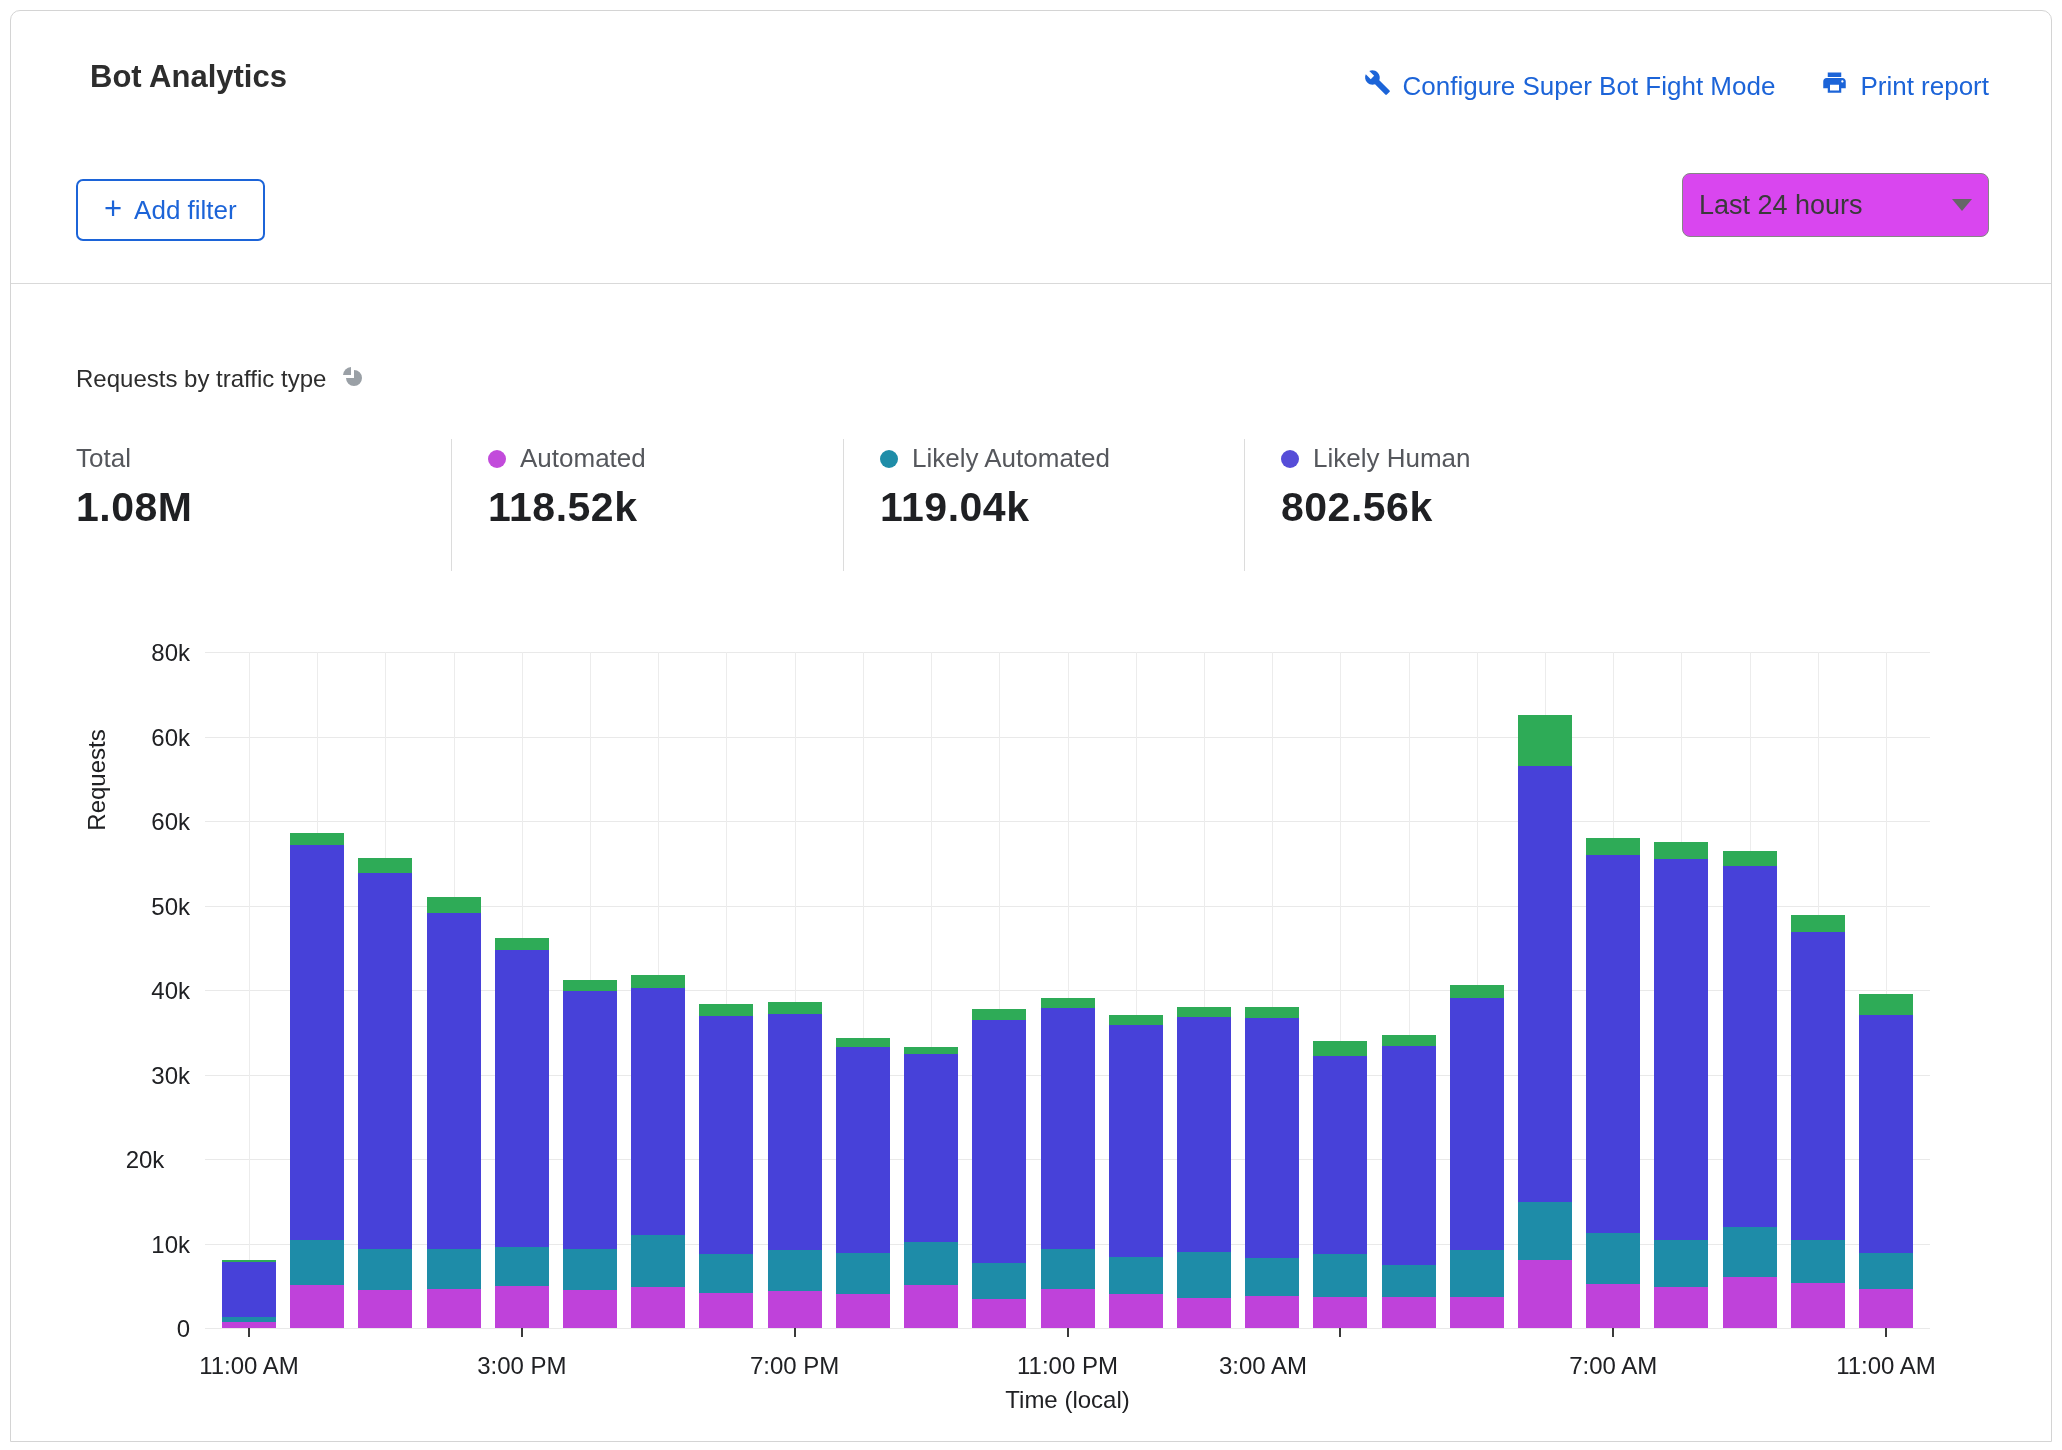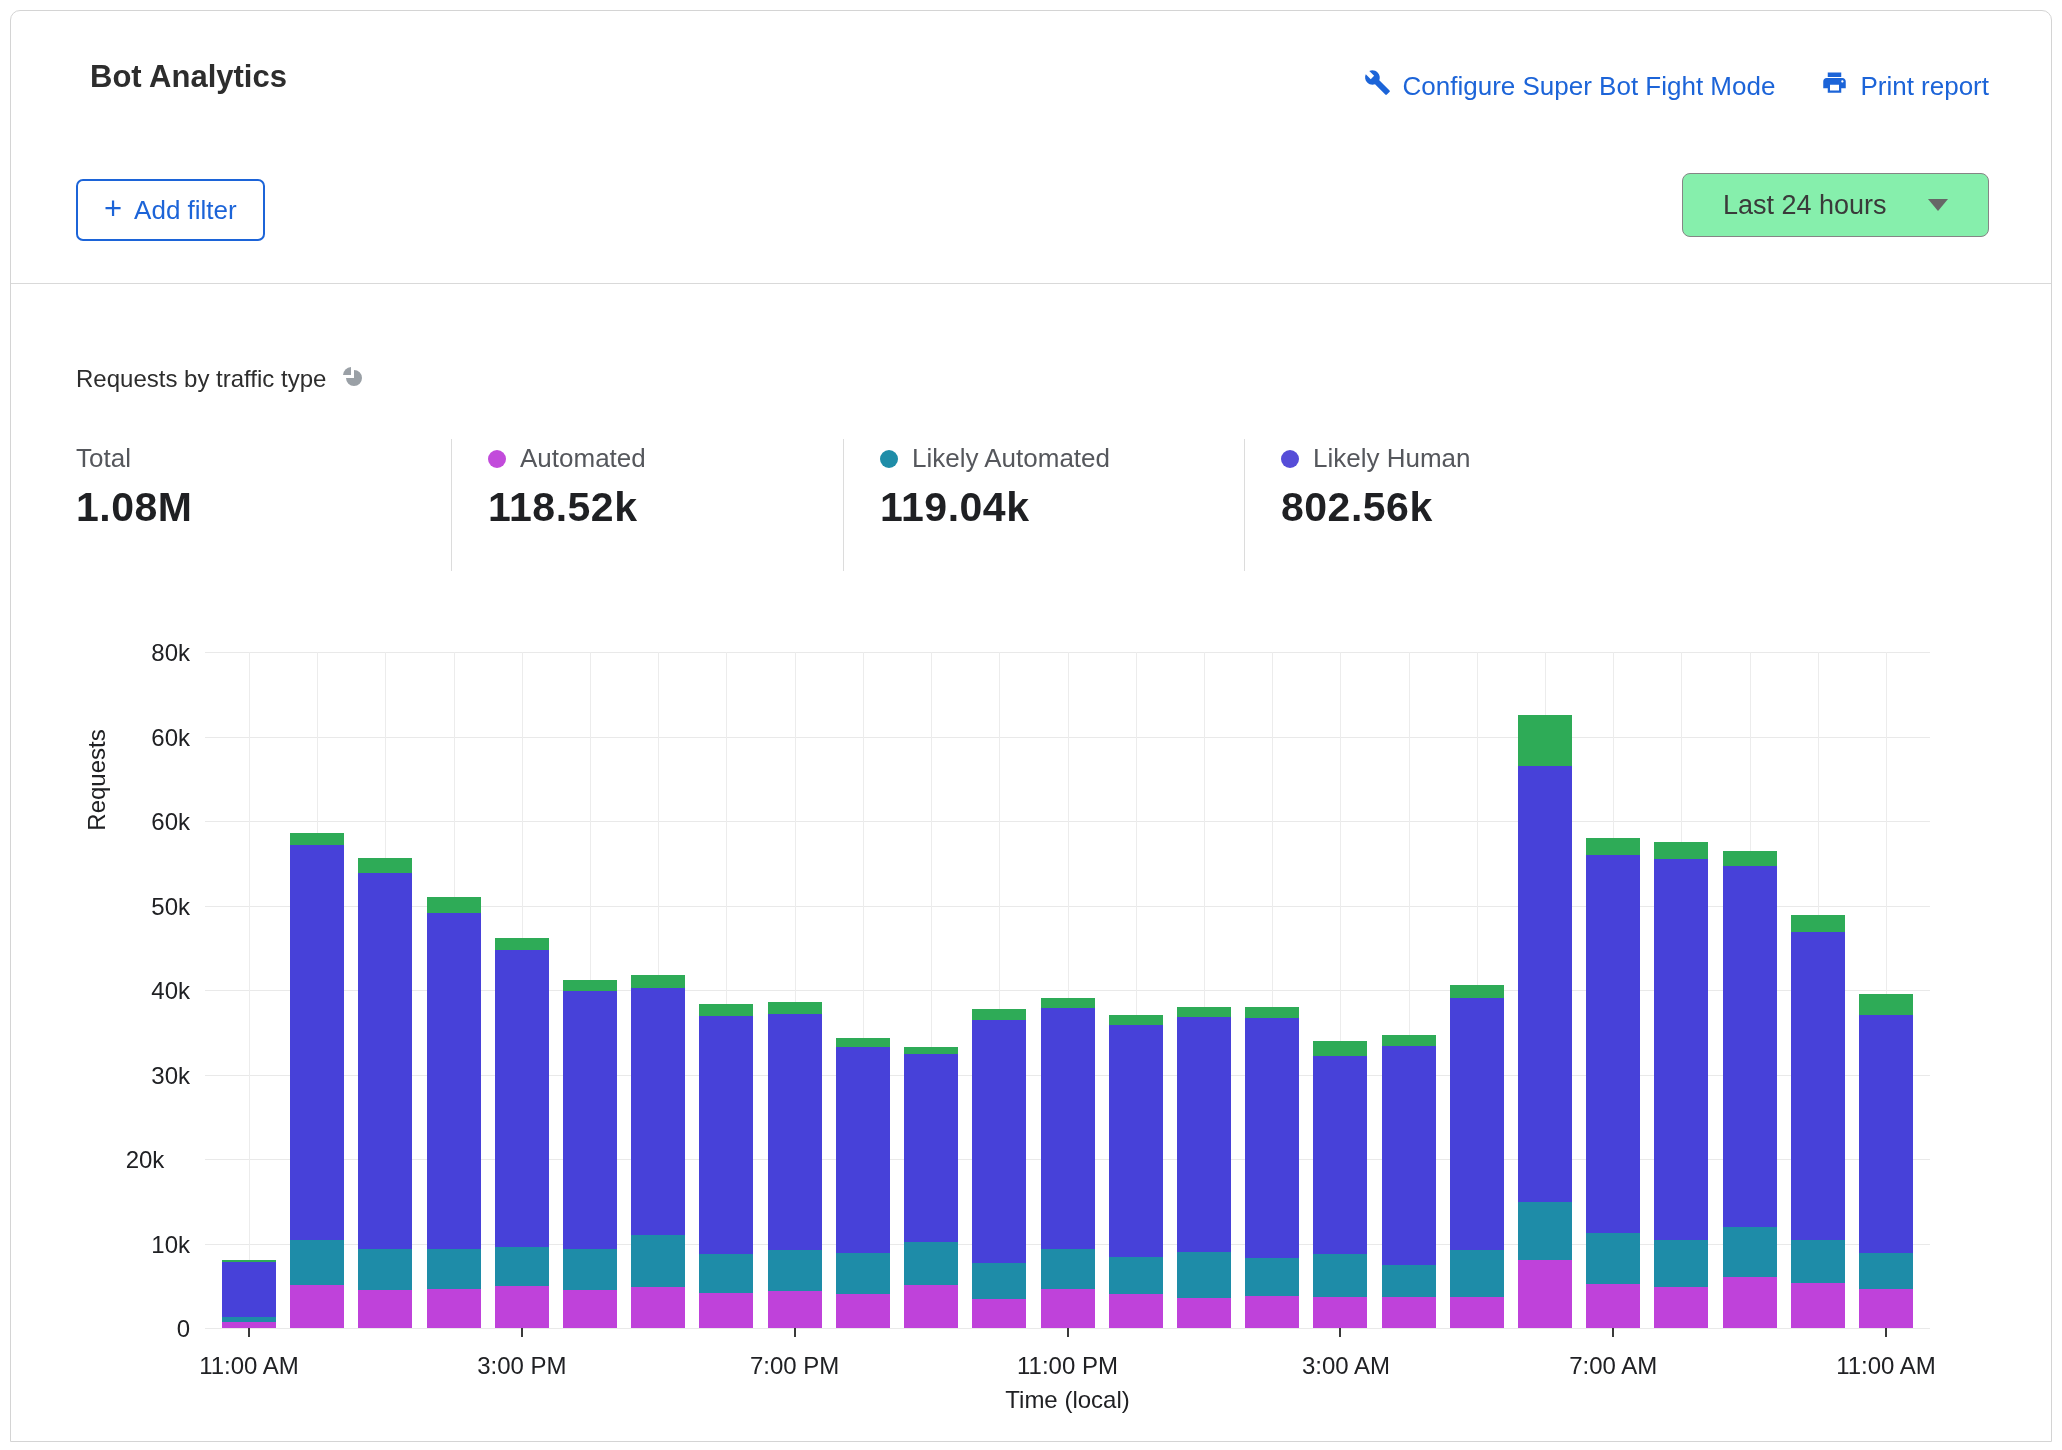--- a/index.html
+++ b/index.html
@@ -11,22 +11,22 @@
   .header { position:relative; height:273px; border-bottom:1px solid #d9d9d9; }
   .page-title { position:absolute; left:65px; top:48px; font-size:31px; font-weight:700; color:#2d2d2d;margin-left:14px; }
   .header-links { position:absolute; right:62px; top:58px; display:flex; gap:46px; align-items:center; }
   .hlink { display:flex; align-items:center; gap:12px; color:#1c64d8; font-size:26px; cursor:pointer; }
   .hlink svg { width:27px; height:27px; fill:#1c64d8; }
   .add-filter { position:absolute; left:65px; top:168px; height:62px; padding:0 26px;
                 display:flex; align-items:center; gap:12px; border:2px solid #1c64d8;
                 border-radius:7px; color:#1c64d8; font-size:26px; background:#fff; cursor:pointer; }
   .add-filter .plus { font-size:31px; font-weight:500; line-height:1; margin-top:-3px; }
   .range-select { position:absolute; right:62px; top:162px; width:307px; height:64px;
-                  border:1.5px solid #858585; border-radius:8px; background:#86efac;
-                  display:flex; align-items:center; padding:0 40px; cursor:pointer; }
+                  border:1.5px solid #858585; border-radius:8px; background:#d946ef;
+                  display:flex; align-items:center; padding:0 16px; cursor:pointer; }
   .range-select .val { font-size:27px; color:#3a3a3a; }
   .caret { margin-left:auto; width:0; height:0; border-left:10px solid transparent;
            border-right:10px solid transparent; border-top:12px solid #666; }
   
   .section-title-row { position:absolute; left:65px; top:353px; display:flex; align-items:center; gap:14px; }
   .section-title { font-size:24px; font-weight:400; color:#2d2d2d; }
   .pie-icon svg { width:26px; height:26px; }
   .stats { position:absolute; left:65px; top:428px; right:40px; display:flex; }
   .stat { padding-top:4px; height:132px; }
   .stat.w1{ width:375px; } .stat.w2{ width:392px; } .stat.w3{ width:401px; } .stat.w4{ width:390px; }
@@ -274,20 +274,20 @@
     <div class="bar-seg" style="left: 1859px; width: 54px; top: 994.225px; height: 21.125px; background: rgb(46, 171, 87);"></div>
     <div class="x-tick" style="left: 248px; top: 1328px;"></div>
     <div class="x-label" style="left: 249px; top: 1352px;">11:00 AM</div>
     <div class="x-tick" style="left: 520.833px; top: 1328px;"></div>
     <div class="x-label" style="left: 521.833px; top: 1352px;">3:00 PM</div>
     <div class="x-tick" style="left: 793.667px; top: 1328px;"></div>
     <div class="x-label" style="left: 794.667px; top: 1352px;">7:00 PM</div>
     <div class="x-tick" style="left: 1066.5px; top: 1328px;"></div>
     <div class="x-label" style="left: 1067.5px; top: 1352px;">11:00 PM</div>
     <div class="x-tick" style="left: 1339.33px; top: 1328px;"></div>
-    <div class="x-label" style="left: 1346px; top: 1352px;">3:00 AM</div>
+    <div class="x-label" style="left: 1263px; top: 1352px;">3:00 AM</div>
     <div class="x-tick" style="left: 1612.17px; top: 1328px;"></div>
     <div class="x-label" style="left: 1613.17px; top: 1352px;">7:00 AM</div>
     <div class="x-tick" style="left: 1885px; top: 1328px;"></div>
     <div class="x-label" style="left: 1886px; top: 1352px;">11:00 AM</div>
     <div class="axis-title-y" style="left: 97px; top: 780px;">Requests</div>
     <div class="axis-title-x" style="left: 1067.5px; top: 1386px;">Time (local)</div>
   </div>
 
 </body></html>

